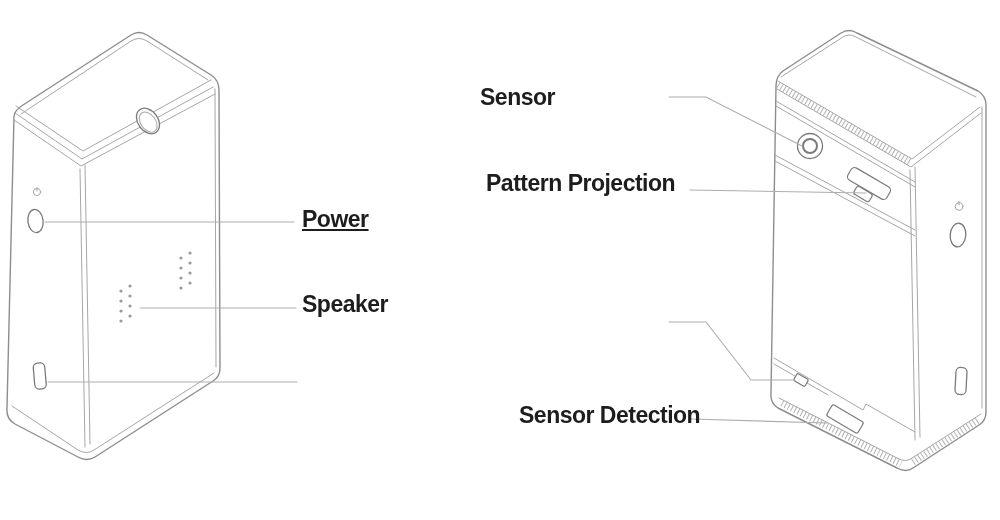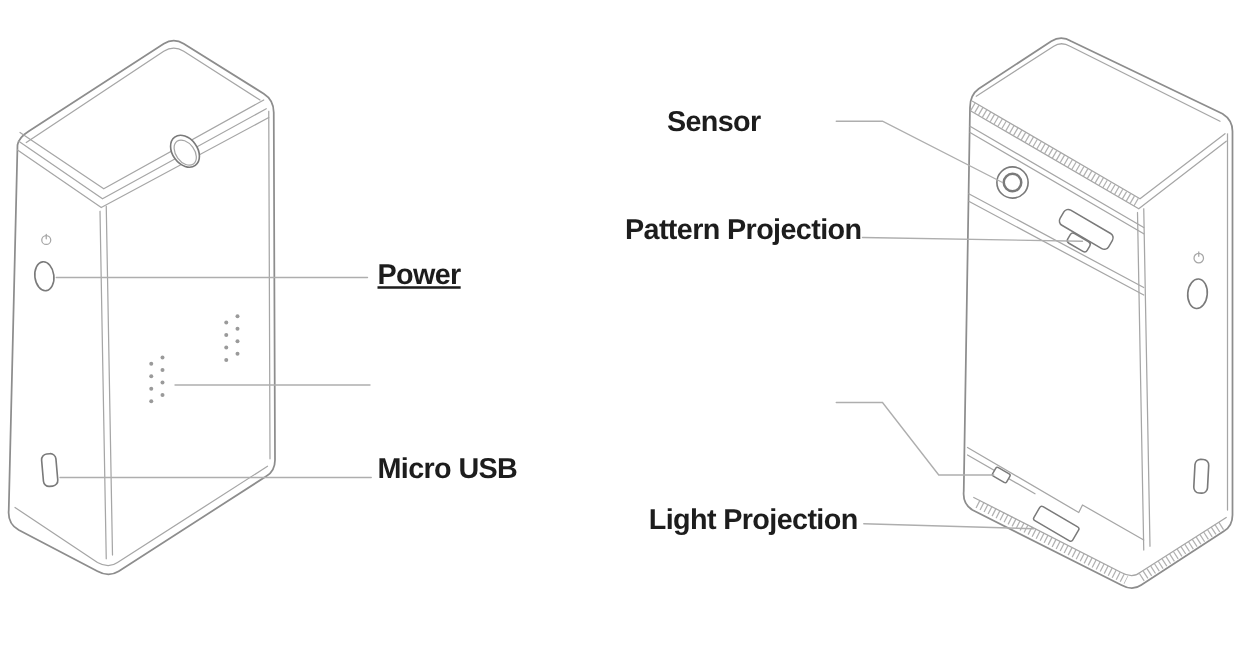--- a/index.html
+++ b/index.html
@@ -9,21 +9,21 @@
   html,body{margin:0;padding:0;background:#fff;}
   .canvas{
     position:relative;width:1000px;height:520px;background:var(--background);
     overflow:hidden;font-family:"Liberation Sans",sans-serif;
   }
   .canvas svg{position:absolute;left:0;top:0;}
   .label{
     position:absolute;font-size:23px;font-weight:700;letter-spacing:-0.5px;
     line-height:28px;color:var(--label);white-space:nowrap;
   }
-  .label.r{text-align:center;}
+  .label.r{text-align:left;}
   
   .o{fill:none;stroke:var(--outline);stroke-width:1.4;stroke-linejoin:round;stroke-linecap:round;}
   .i{fill:none;stroke:var(--inner-line);stroke-width:1;stroke-linejoin:round;stroke-linecap:round;}
   .d{fill:none;stroke:var(--feature-line);stroke-width:1.3;stroke-linejoin:round;}
   .dw{fill:#fff;stroke:var(--feature-line);stroke-width:1.2;stroke-linejoin:round;}
   .fw{fill:#fff;}
   .h{fill:none;stroke:var(--hatch);stroke-width:7;stroke-dasharray:1 2.6;opacity:.9;}
   .ld{fill:none;stroke:var(--leader);stroke-width:1.1;stroke-linecap:round;}
   .dot{fill:#9a9a9a;}
 </style>
@@ -146,18 +146,18 @@
       <path class="ld" d="M 140 308 L 296 308"></path>
       <path class="ld" d="M 48 382 L 297 382"></path>
       <path class="ld" d="M 669 97 L 706 97 L 802 146"></path>
       <path class="ld" d="M 690 190 L 866 193"></path>
       <path class="ld" d="M 669 322 L 706 322 L 751 380 L 795 380"></path>
       <path class="ld" d="M 691 419 L 827 423"></path>
     </g>
   </svg>
 
   <div class="label" style="left:302px;top:205px;text-decoration:underline;">Power</div>
-  <div class="label" style="left:302px;top:360px;">Micro USB</div>
+  <div class="label" style="left:302px;top:290px;">Speaker</div>
 
   <div class="label r" style="left:480px;top:83px;width:182px;">Sensor</div>
-  <div class="label" style="left:500px;top:169px;">Pattern Projection</div>
-  <div class="label" style="left:519px;top:401px;">Light Projection</div>
+  <div class="label" style="left:486px;top:169px;">Pattern Projection</div>
+  <div class="label" style="left:519px;top:401px;">Sensor Detection</div>
 </div>
 
 </body></html>

